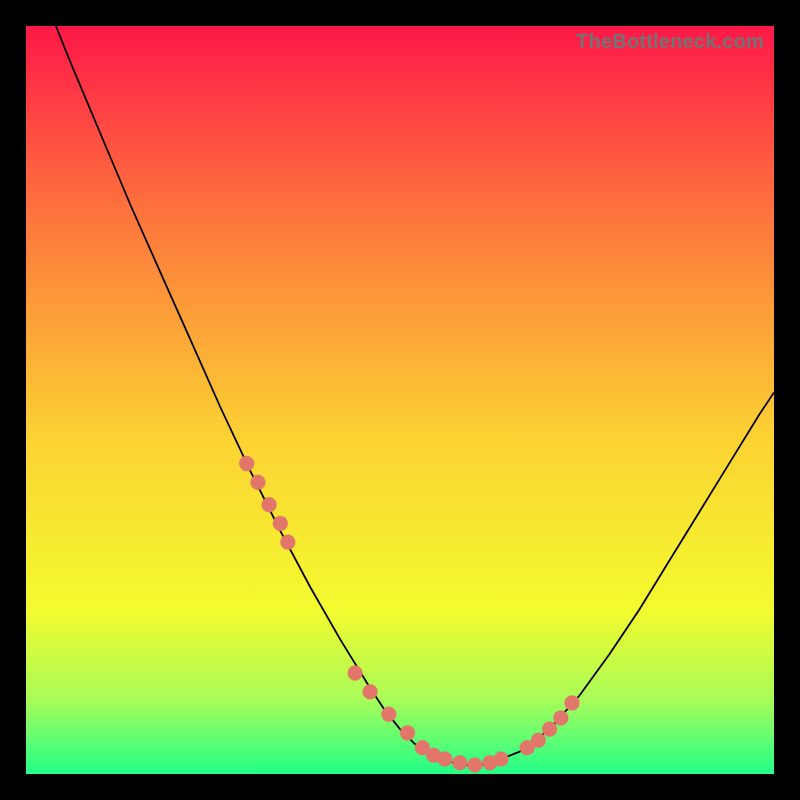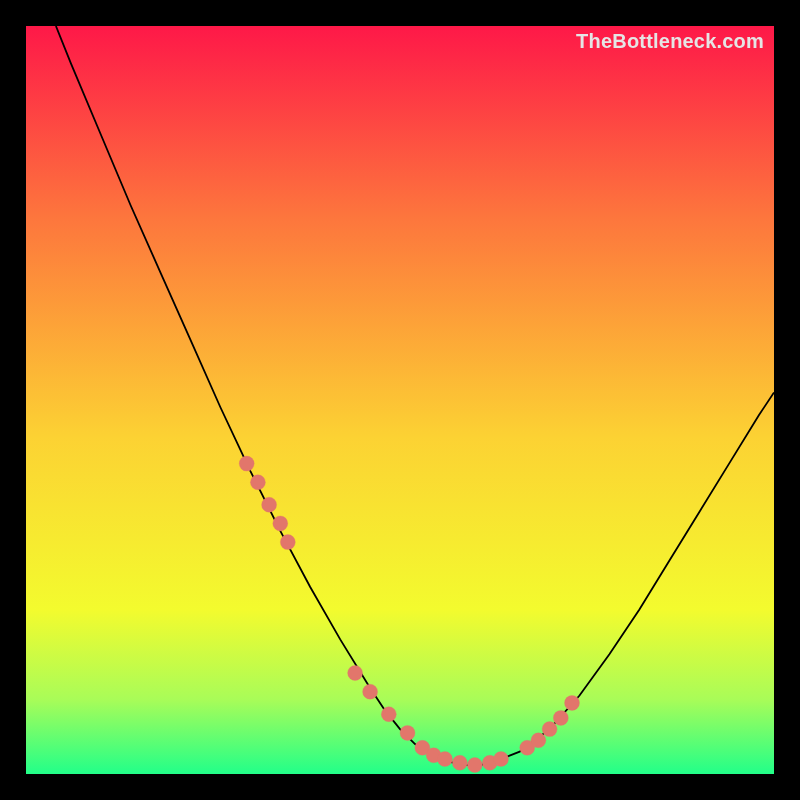--- a/index.html
+++ b/index.html
@@ -16,21 +16,21 @@
     left: 26px;
     top: 26px;
     width: 748px;
     height: 748px;
     background: #000;
   }
   .watermark {
     position: absolute;
     top: 4px;
     right: 10px;
-    color: #e5e5e5;
+    color: #737373;
     font-size: 20px;
     font-weight: 600;
     letter-spacing: 0.2px;
     z-index: 5;
   }
   svg.plot {
     position: absolute;
     left: 0;
     top: 0;
     width: 748px;

